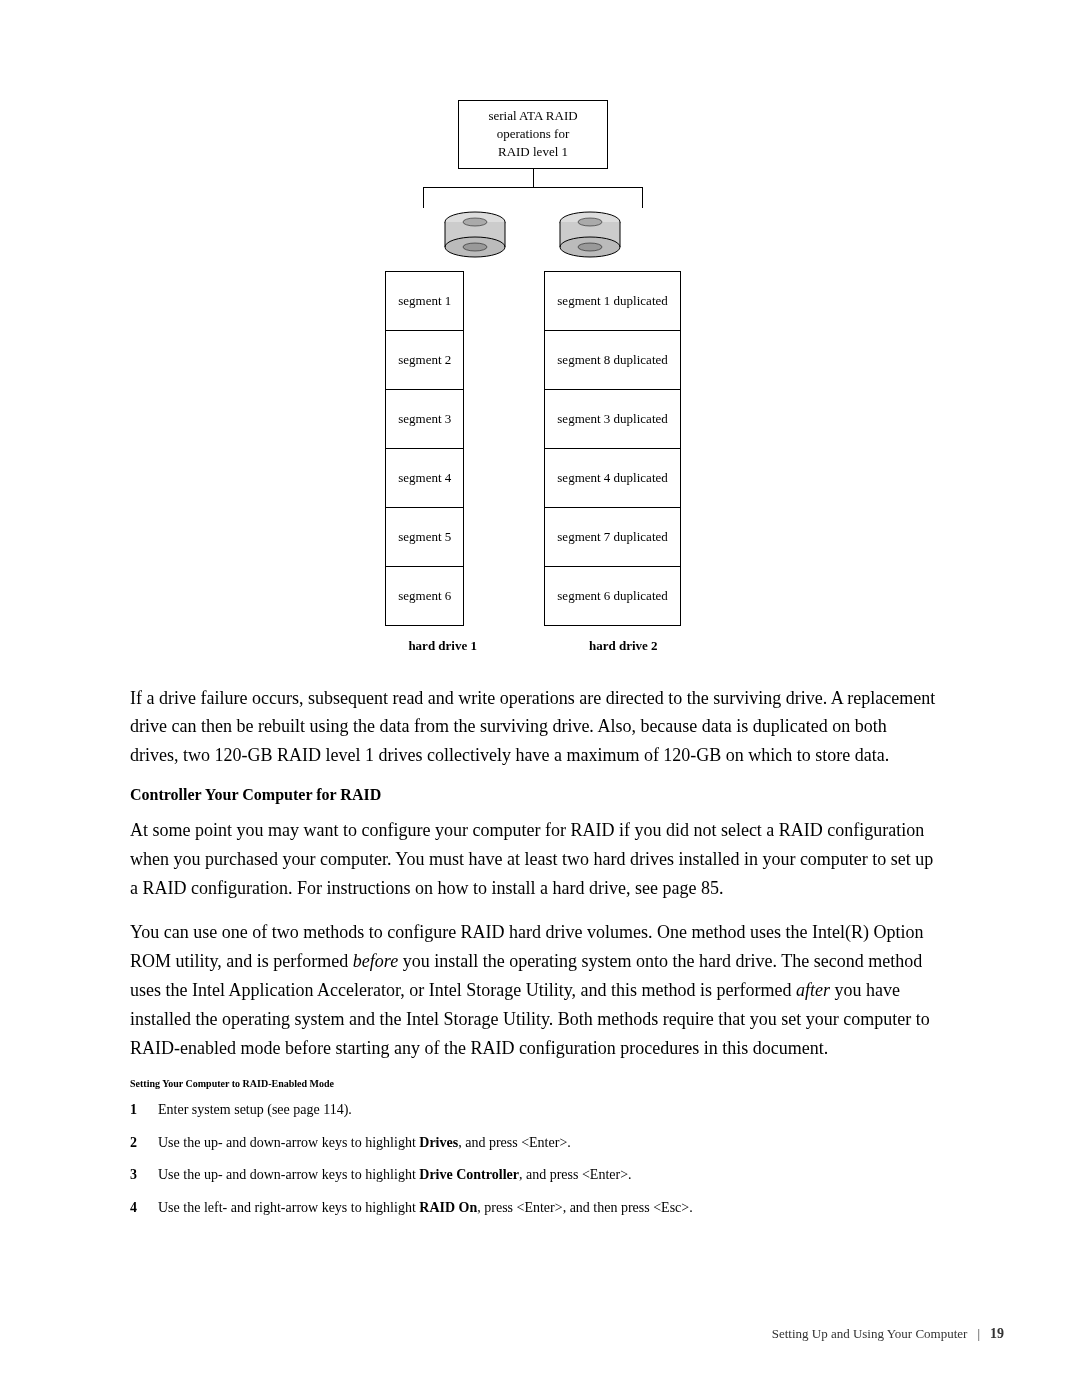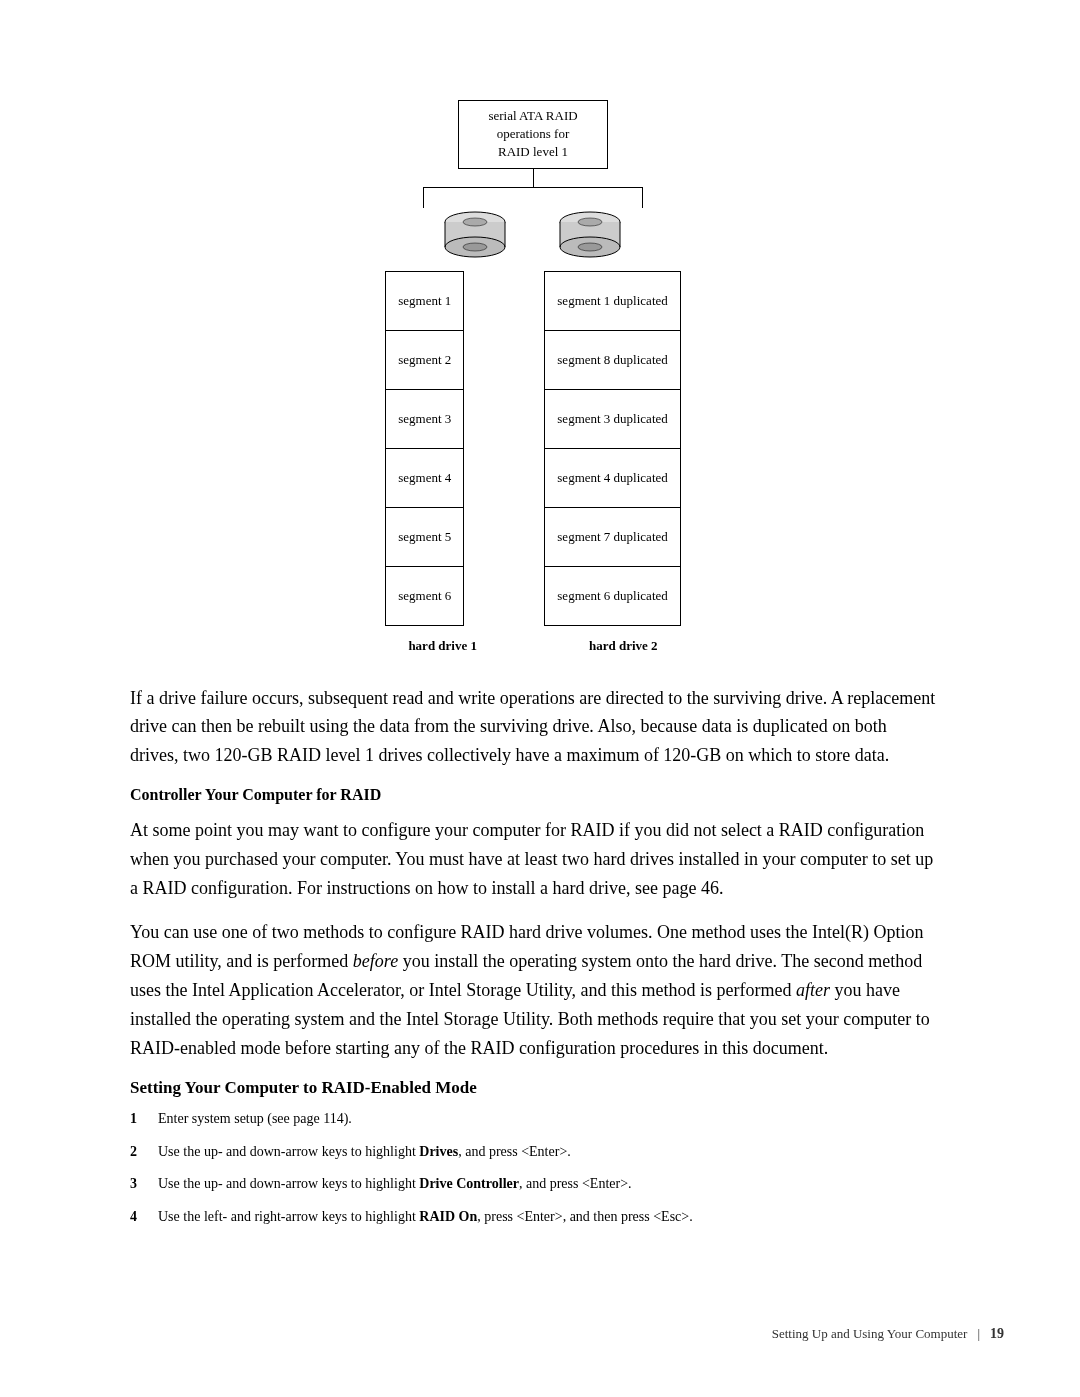--- a/index.html
+++ b/index.html
@@ -95,21 +95,21 @@
     
     .section-heading {
       font-size: 16px;
       font-weight: bold;
       margin-bottom: 12px;
       margin-top: 8px;
     }
 
     
     .sub-heading {
-      font-size: 17px;
+      font-size: 10px;
       font-weight: bold;
       margin-bottom: 10px;
       margin-top: 14px;
     }
 
     
     .numbered-list {
       list-style: none;
       margin: 0;
       padding: 0;
@@ -274,21 +274,21 @@
       <span>hard drive 1</span>
       <span>hard drive 2</span>
     </div>
 
   </div>
 
   <p class="body-text">If a drive failure occurs, subsequent read and write operations are directed to the surviving drive. A replacement drive can then be rebuilt using the data from the surviving drive. Also, because data is duplicated on both drives, two 120-GB RAID level 1 drives collectively have a maximum of 120-GB on which to store data.</p>
 
   <h2 class="section-heading">Controller Your Computer for RAID</h2>
 
-  <p class="body-text">At some point you may want to configure your computer for RAID if you did not select a RAID configuration when you purchased your computer. You must have at least two hard drives installed in your computer to set up a RAID configuration. For instructions on how to install a hard drive, see page 46.</p>
+  <p class="body-text">At some point you may want to configure your computer for RAID if you did not select a RAID configuration when you purchased your computer. You must have at least two hard drives installed in your computer to set up a RAID configuration. For instructions on how to install a hard drive, see page 85.</p>
 
   <p class="body-text">
     <span>You can use one of two methods to configure RAID hard drive volumes. One method uses the Intel(R) Option ROM utility, and is performed </span><span class="italic">before</span><span> you install the operating system onto the hard drive. The second method uses the Intel Application Accelerator, or Intel Storage Utility, and this method is performed </span><span class="italic">after</span><span> you have installed the operating system and the Intel Storage Utility. Both methods require that you set your computer to RAID-enabled mode before starting any of the RAID configuration procedures in this document.</span>
   </p>
 
   <p class="sub-heading">Setting Your Computer to RAID-Enabled Mode</p>
 
   <ol class="numbered-list">
     <li>
       <span class="list-number">1</span>

